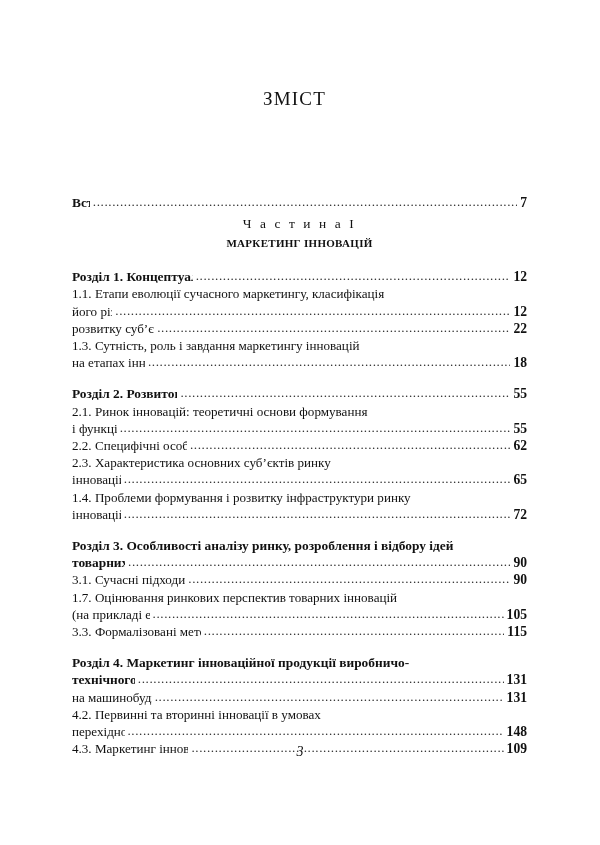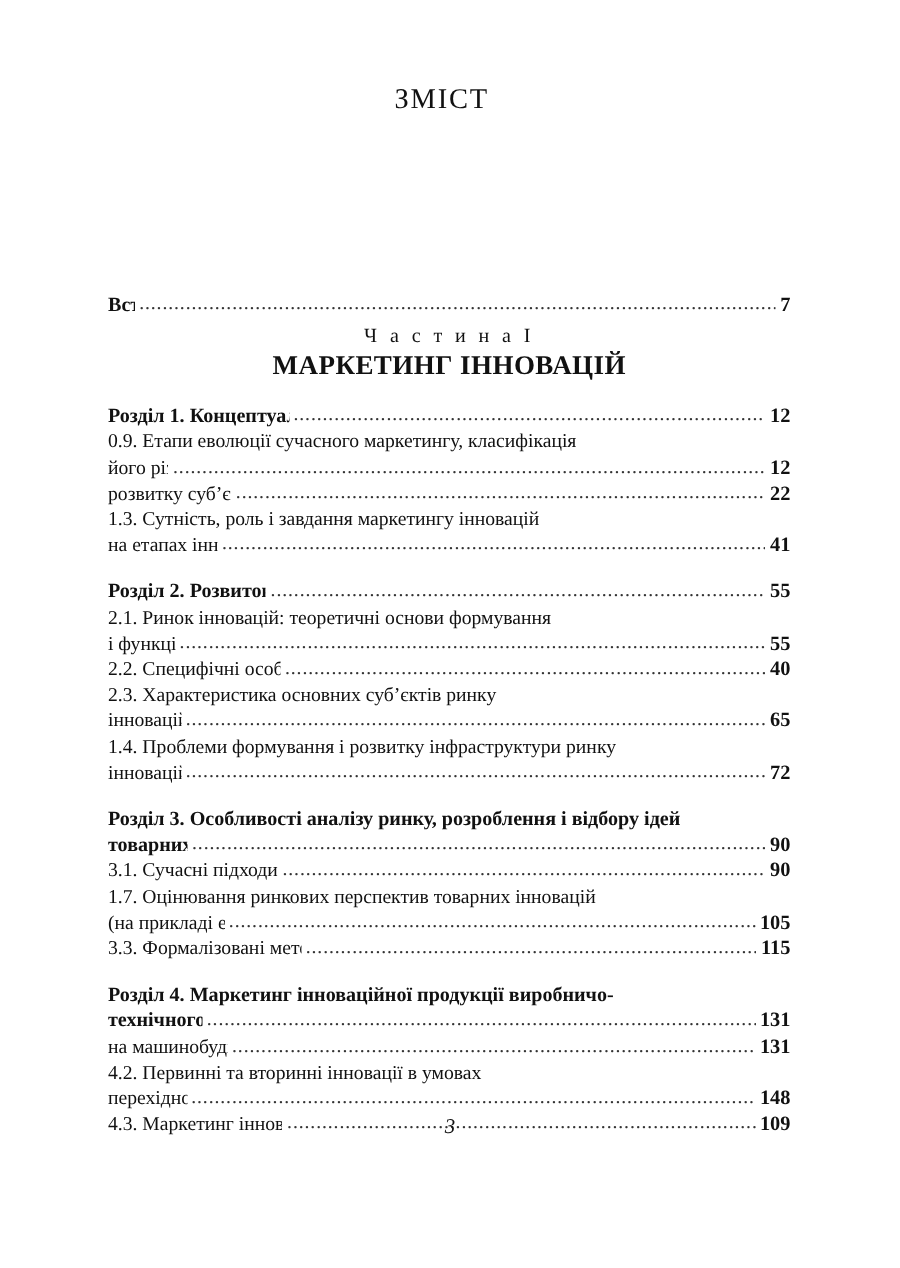--- a/index.html
+++ b/index.html
@@ -17,21 +17,21 @@
   }
   .page {
     position: absolute;
     left: 0; top: 0;
     width: 600px;
     height: 845px;
   }
   .toc-title {
     position: absolute;
     left: 0;
-    top: 56px;
+    top: 88px;
     width: 589px;
     text-align: center;
     font-size: 19px;
     letter-spacing: 1.2px;
     font-weight: normal;
   }
   .content {
     position: absolute;
     left: 72px;
     top: 194px;
@@ -81,21 +81,21 @@
     margin-top: 4px;
     margin-bottom: 14px;
     text-align: center;
   }
   .part-label {
     font-size: 13.4px;
     letter-spacing: 2.6px;
     line-height: 18px;
   }
   .part-name {
-    font-size: 18px;
+    font-size: 11px;
     font-weight: bold;
     line-height: 21px;
     letter-spacing: 0.3px;
   }
   .chapter-group { margin-top: 14px; }
   .chapter-group.first { margin-top: 0; }
 
   .folio {
     position: absolute;
     left: 0;
@@ -125,54 +125,54 @@
       <div class="part-label">Ч а с т и н а  I</div>
       <div class="part-name">МАРКЕТИНГ ІННОВАЦІЙ</div>
     </div>
     <div id="chapter-list">
         <div class="chapter-group first">
           <div class="entry bold">
             <span class="label">Розділ 1. Концептуальні основи маркетингу інновацій</span>
             <span class="leader">............................................................................................................................................................................................................................</span>
             <span class="pagenum">12</span>
           </div>
-          <div class="cont-line">0.9. Етапи еволюції сучасного маркетингу, класифікація</div>
+          <div class="cont-line">1.1. Етапи еволюції сучасного маркетингу, класифікація</div>
           <div class="entry">
             <span class="label">його різновидів</span>
             <span class="leader">............................................................................................................................................................................................................................</span>
             <span class="pagenum">12</span>
           </div>
           <div class="entry">
             <span class="label">розвитку суб’єктів господарювання</span>
             <span class="leader">............................................................................................................................................................................................................................</span>
             <span class="pagenum">22</span>
           </div>
           <div class="cont-line">1.3. Сутність, роль і завдання маркетингу інновацій</div>
           <div class="entry">
             <span class="label">на етапах інноваційного циклу</span>
             <span class="leader">............................................................................................................................................................................................................................</span>
-            <span class="pagenum">41</span>
+            <span class="pagenum">18</span>
           </div>
         </div>
         <div class="chapter-group">
           <div class="entry bold">
             <span class="label">Розділ 2. Розвиток ринку інновацій в Україні</span>
             <span class="leader">............................................................................................................................................................................................................................</span>
             <span class="pagenum">55</span>
           </div>
           <div class="cont-line">2.1. Ринок інновацій: теоретичні основи формування</div>
           <div class="entry">
             <span class="label">і функціонування</span>
             <span class="leader">............................................................................................................................................................................................................................</span>
             <span class="pagenum">55</span>
           </div>
           <div class="entry">
             <span class="label">2.2. Специфічні особливості ринку інновацій в Україні</span>
             <span class="leader">............................................................................................................................................................................................................................</span>
-            <span class="pagenum">40</span>
+            <span class="pagenum">62</span>
           </div>
           <div class="cont-line">2.3. Характеристика основних суб’єктів ринку</div>
           <div class="entry">
             <span class="label">інновацій в Україні</span>
             <span class="leader">............................................................................................................................................................................................................................</span>
             <span class="pagenum">65</span>
           </div>
           <div class="cont-line">1.4. Проблеми формування і розвитку інфраструктури ринку</div>
           <div class="entry">
             <span class="label">інновацій в Україні</span>

